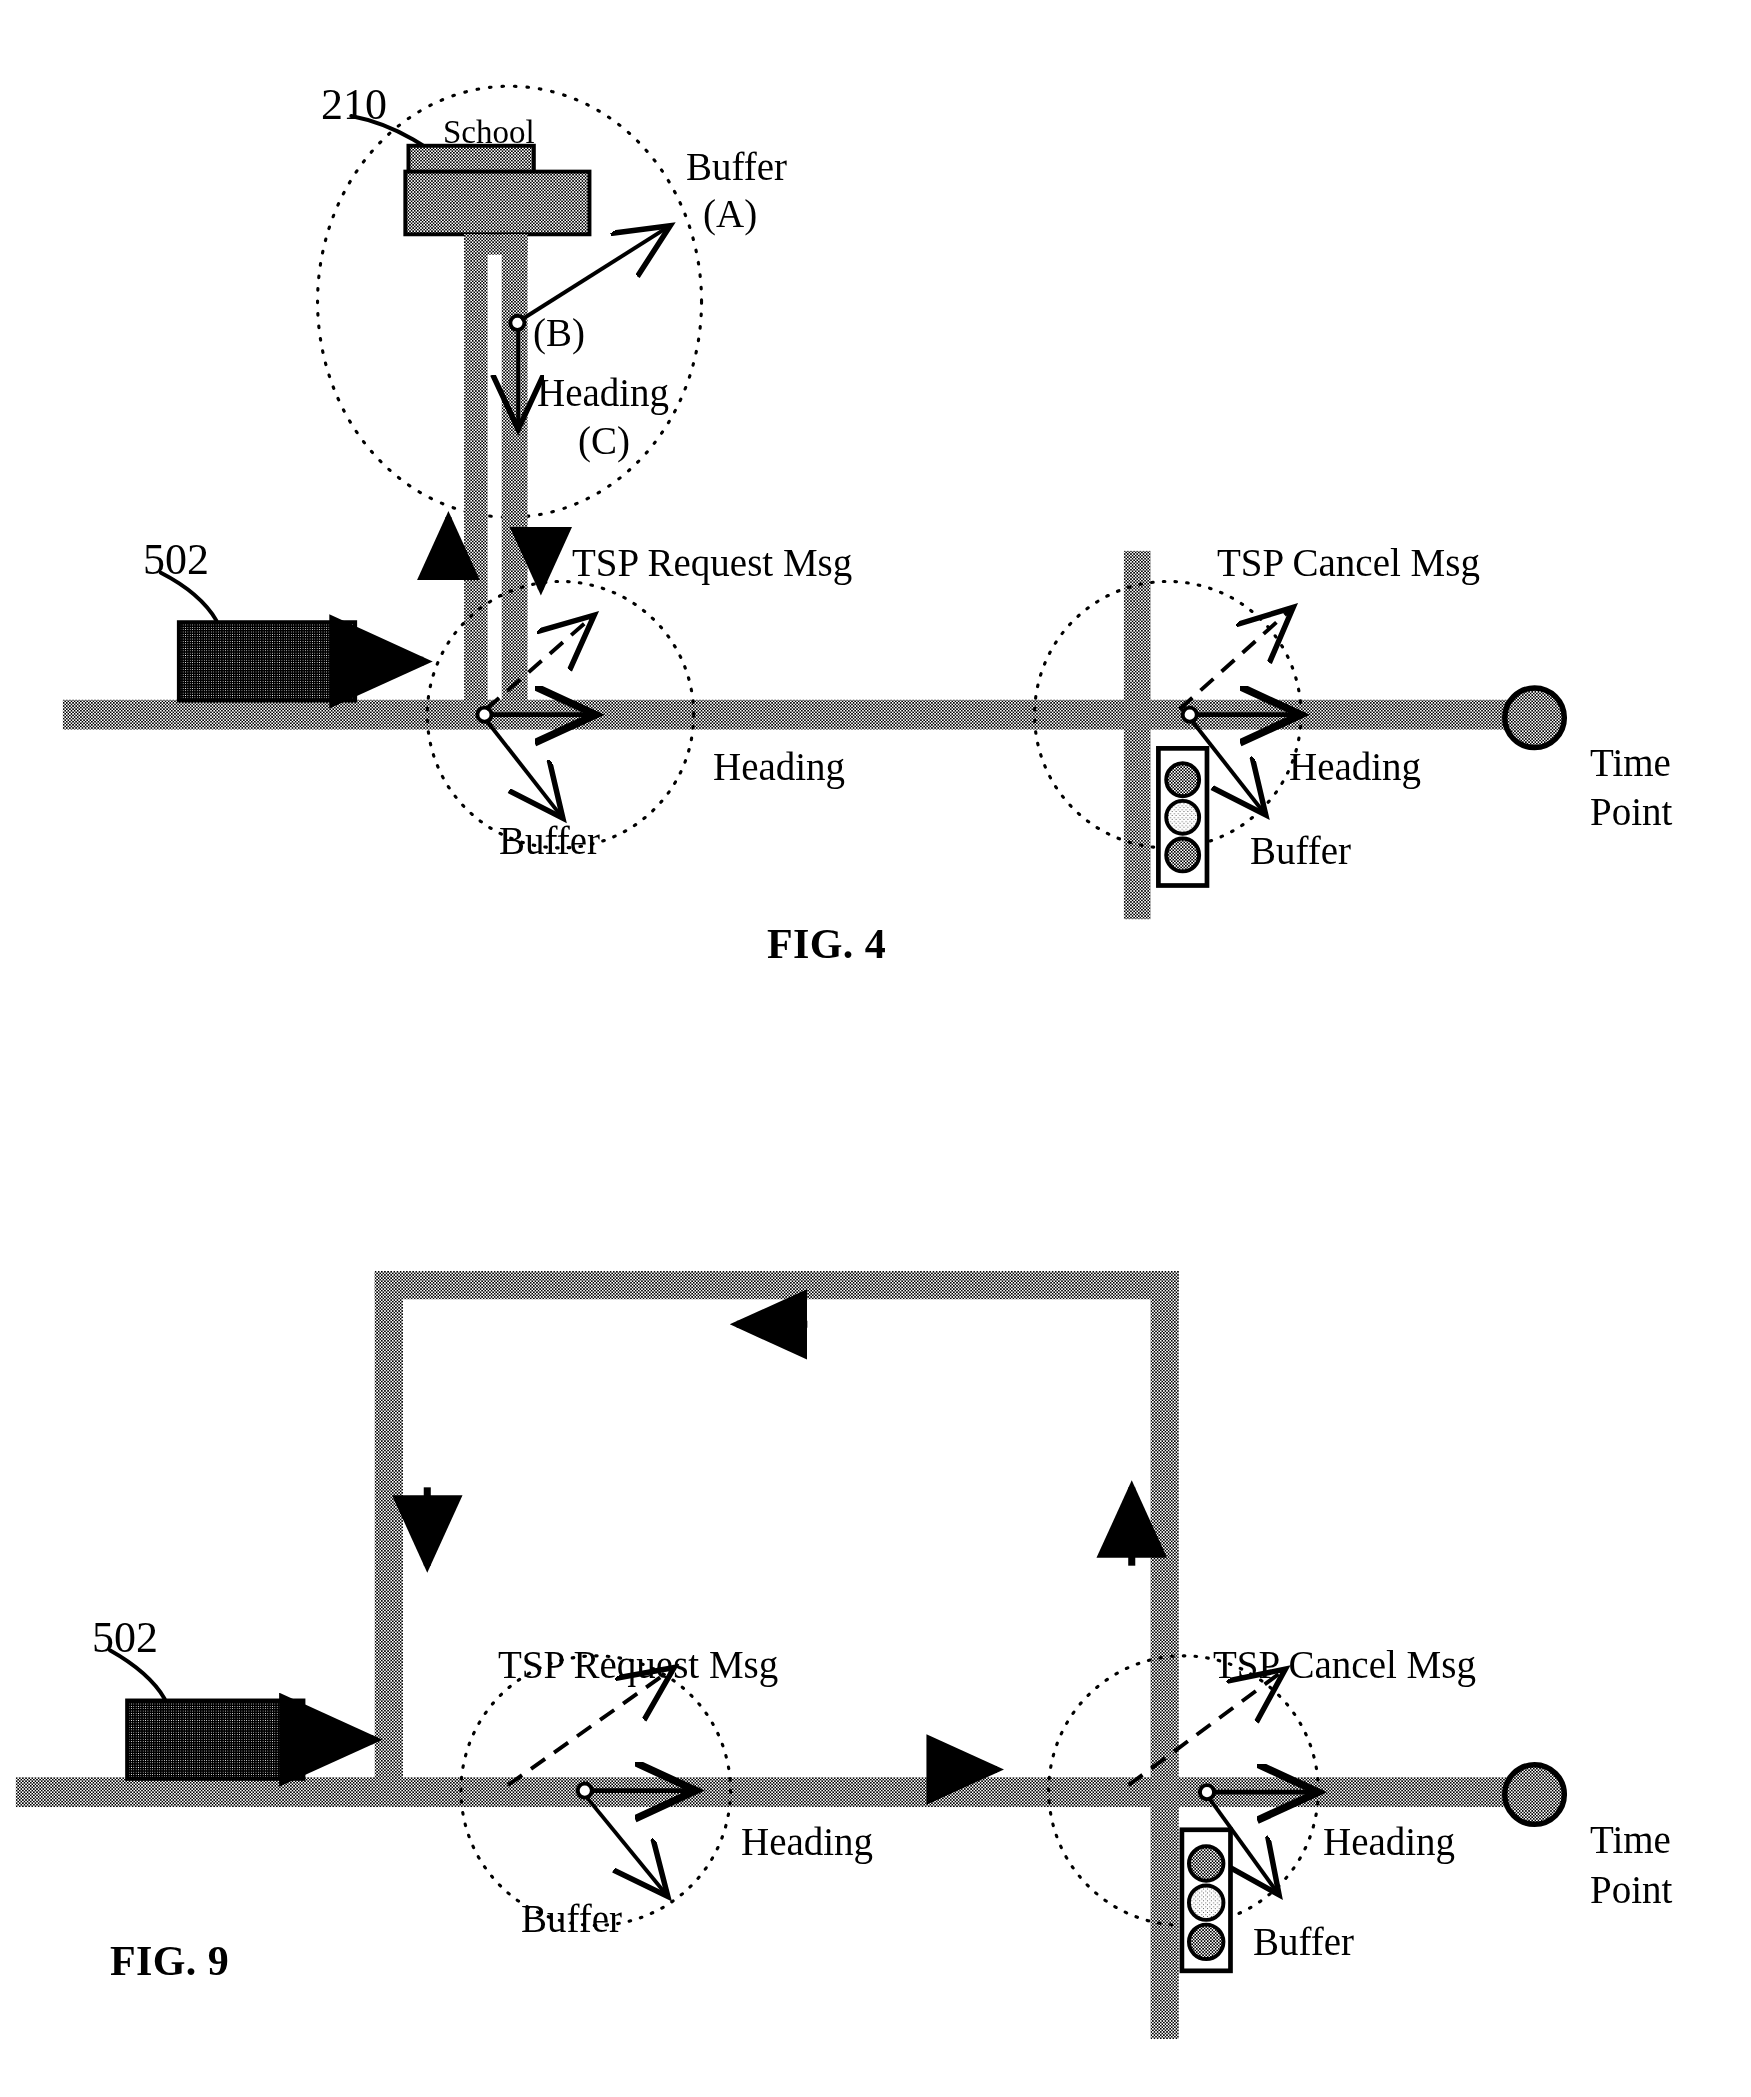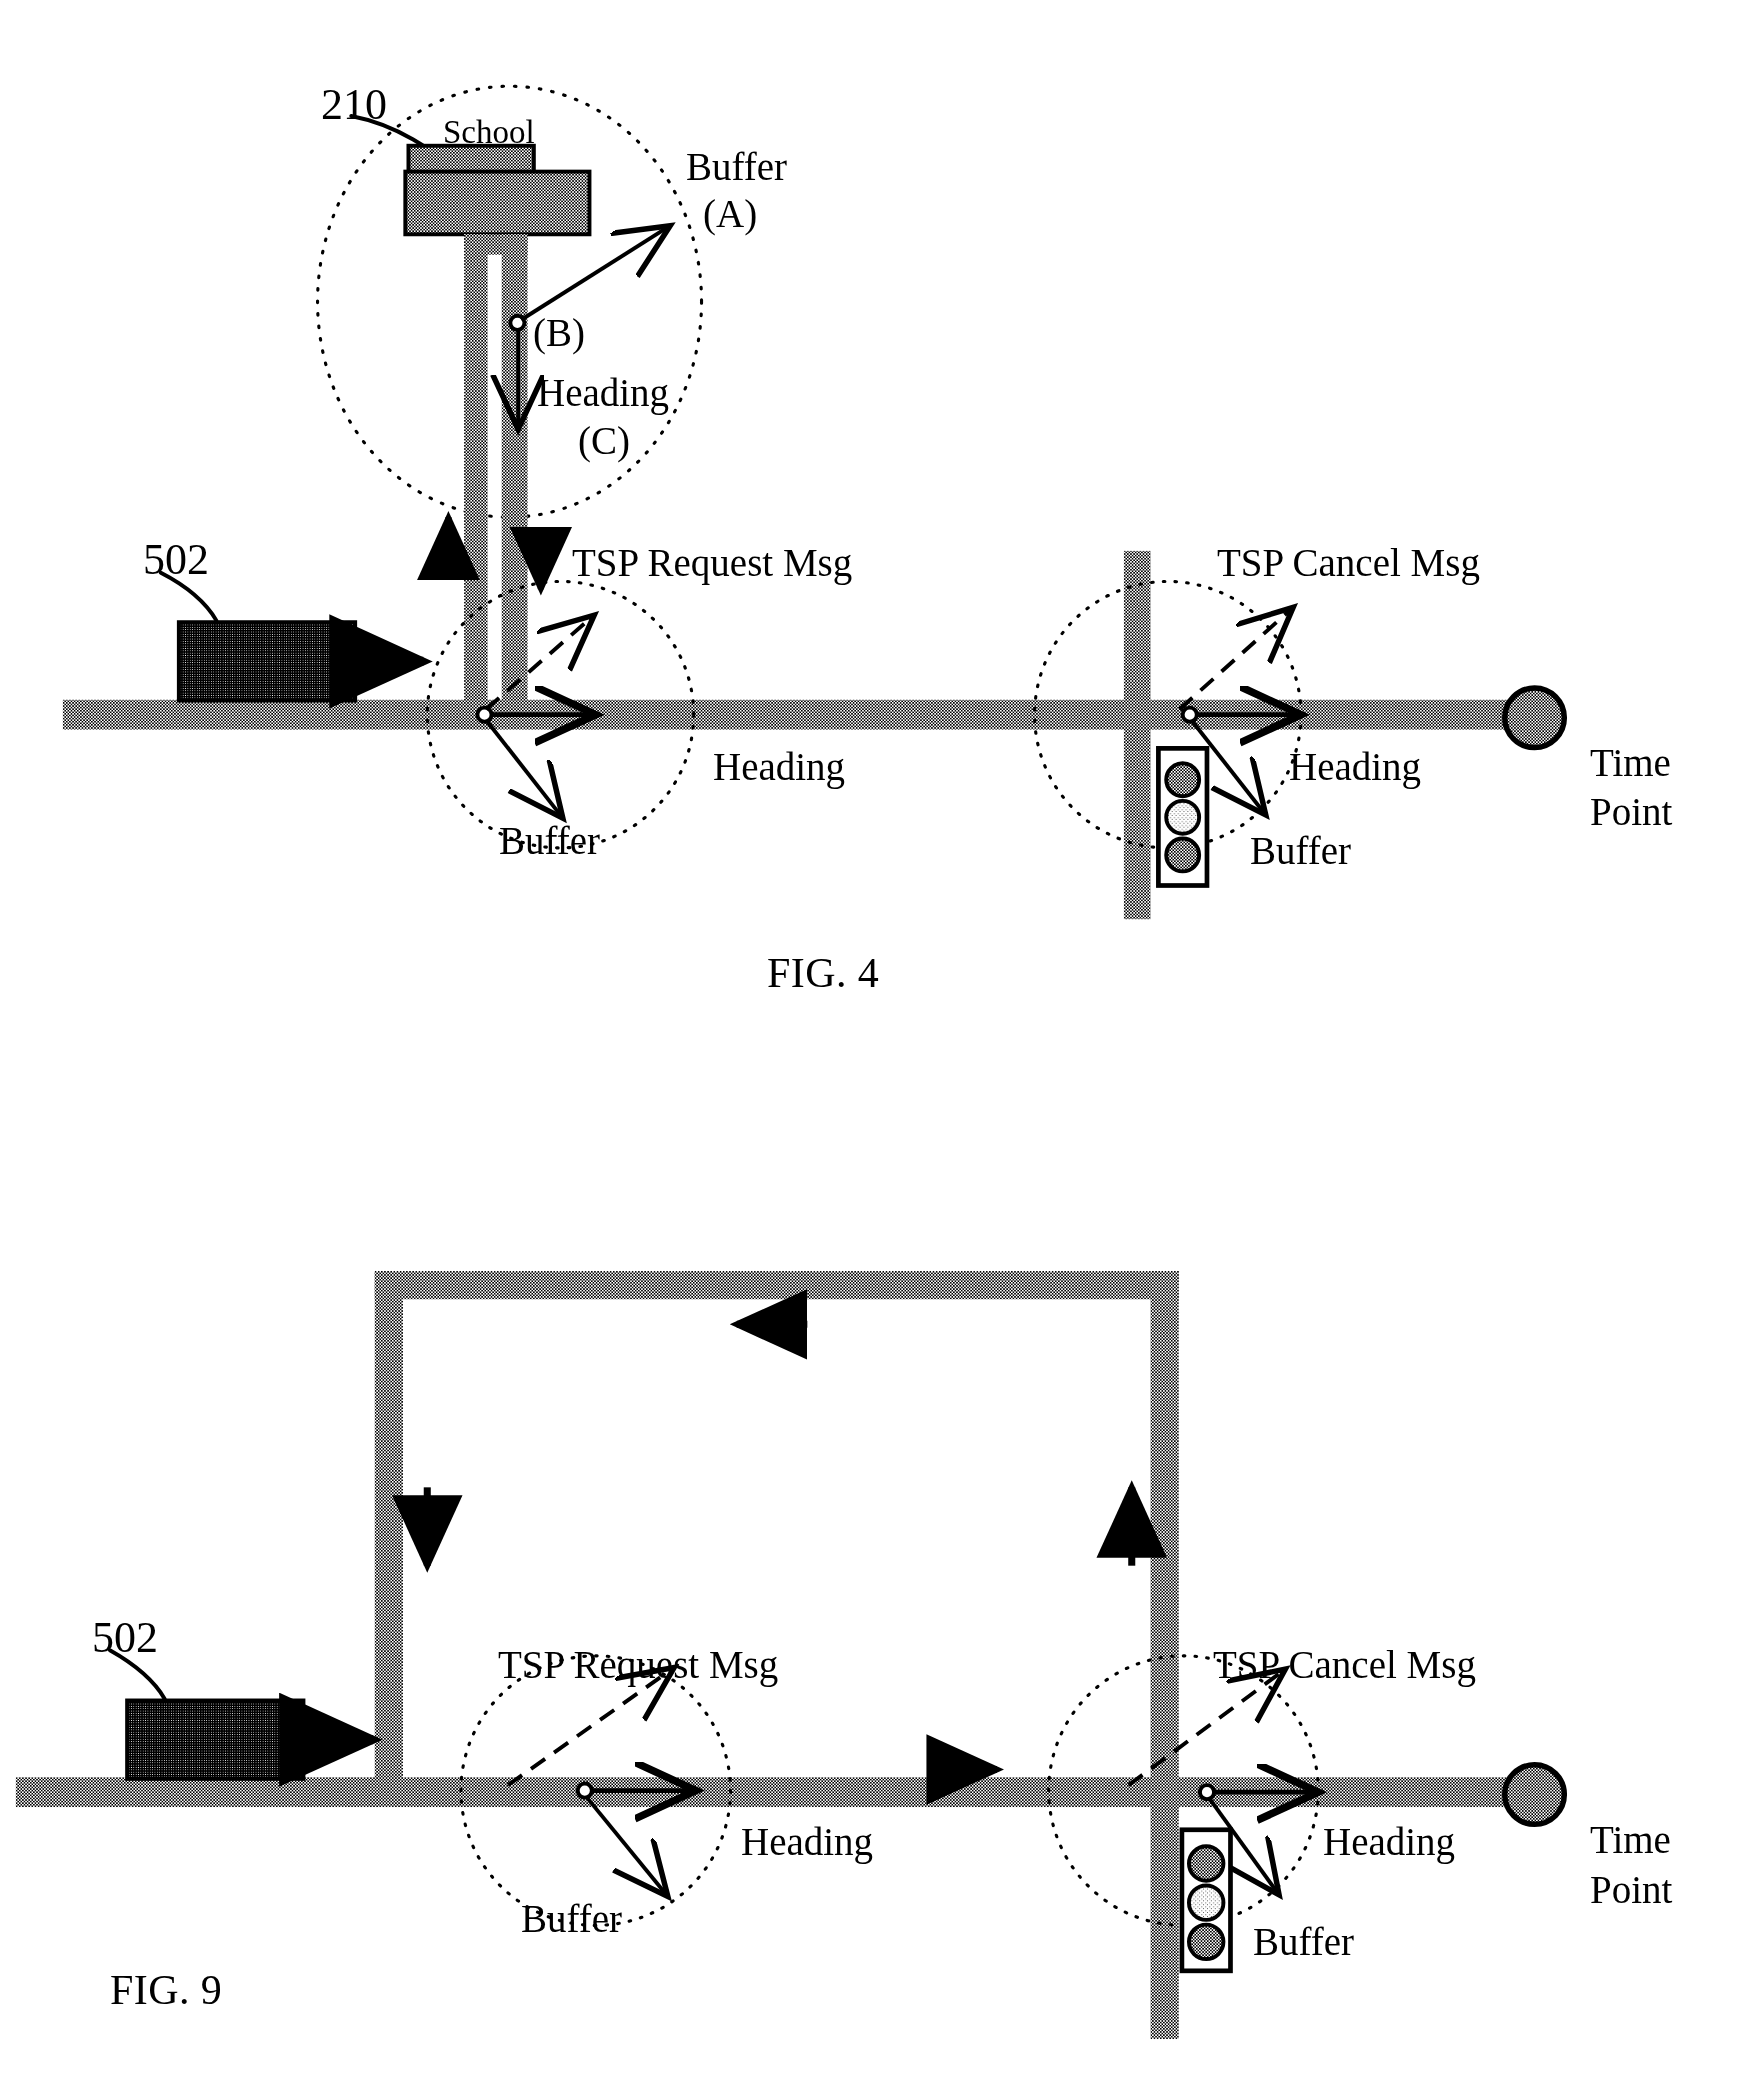--- a/index.html
+++ b/index.html
@@ -2,21 +2,21 @@
 <html style="font-size:12.5px"><head>
 <meta charset="utf-8">
 <style>
   html,body{margin:0;padding:0;background:#ffffff;}
   body{width:1751px;height:2097px;position:relative;overflow:hidden;
        font-family:"Liberation Serif","DejaVu Serif",serif;color:#000;}
   .stage{position:absolute;left:0;top:0;width:1751px;height:1872px;}
   svg.layer{position:absolute;left:0;top:0;width:1751px;height:2097px;overflow:visible;}
   .lbl{position:absolute;font-family:"Liberation Serif","DejaVu Serif",serif;
        color:#000;white-space:pre;line-height:1.12;}
-  .figlbl{font-weight:normal;letter-spacing:0.4px;margin-top:29px;}
+  .figlbl{font-weight:bold;letter-spacing:0.4px;}
   .ref{font-family:"Liberation Serif","DejaVu Serif",serif;}
 </style>
 </head>
 <body>
 
 <div class="stage">
 
   <svg class="layer" viewBox="0 0 2234 2676" xmlns="http://www.w3.org/2000/svg">
     <defs>
 

